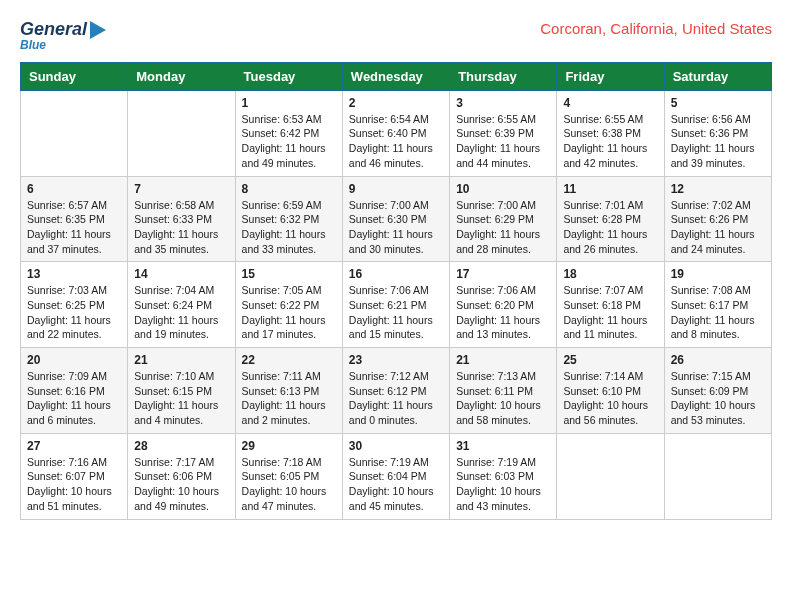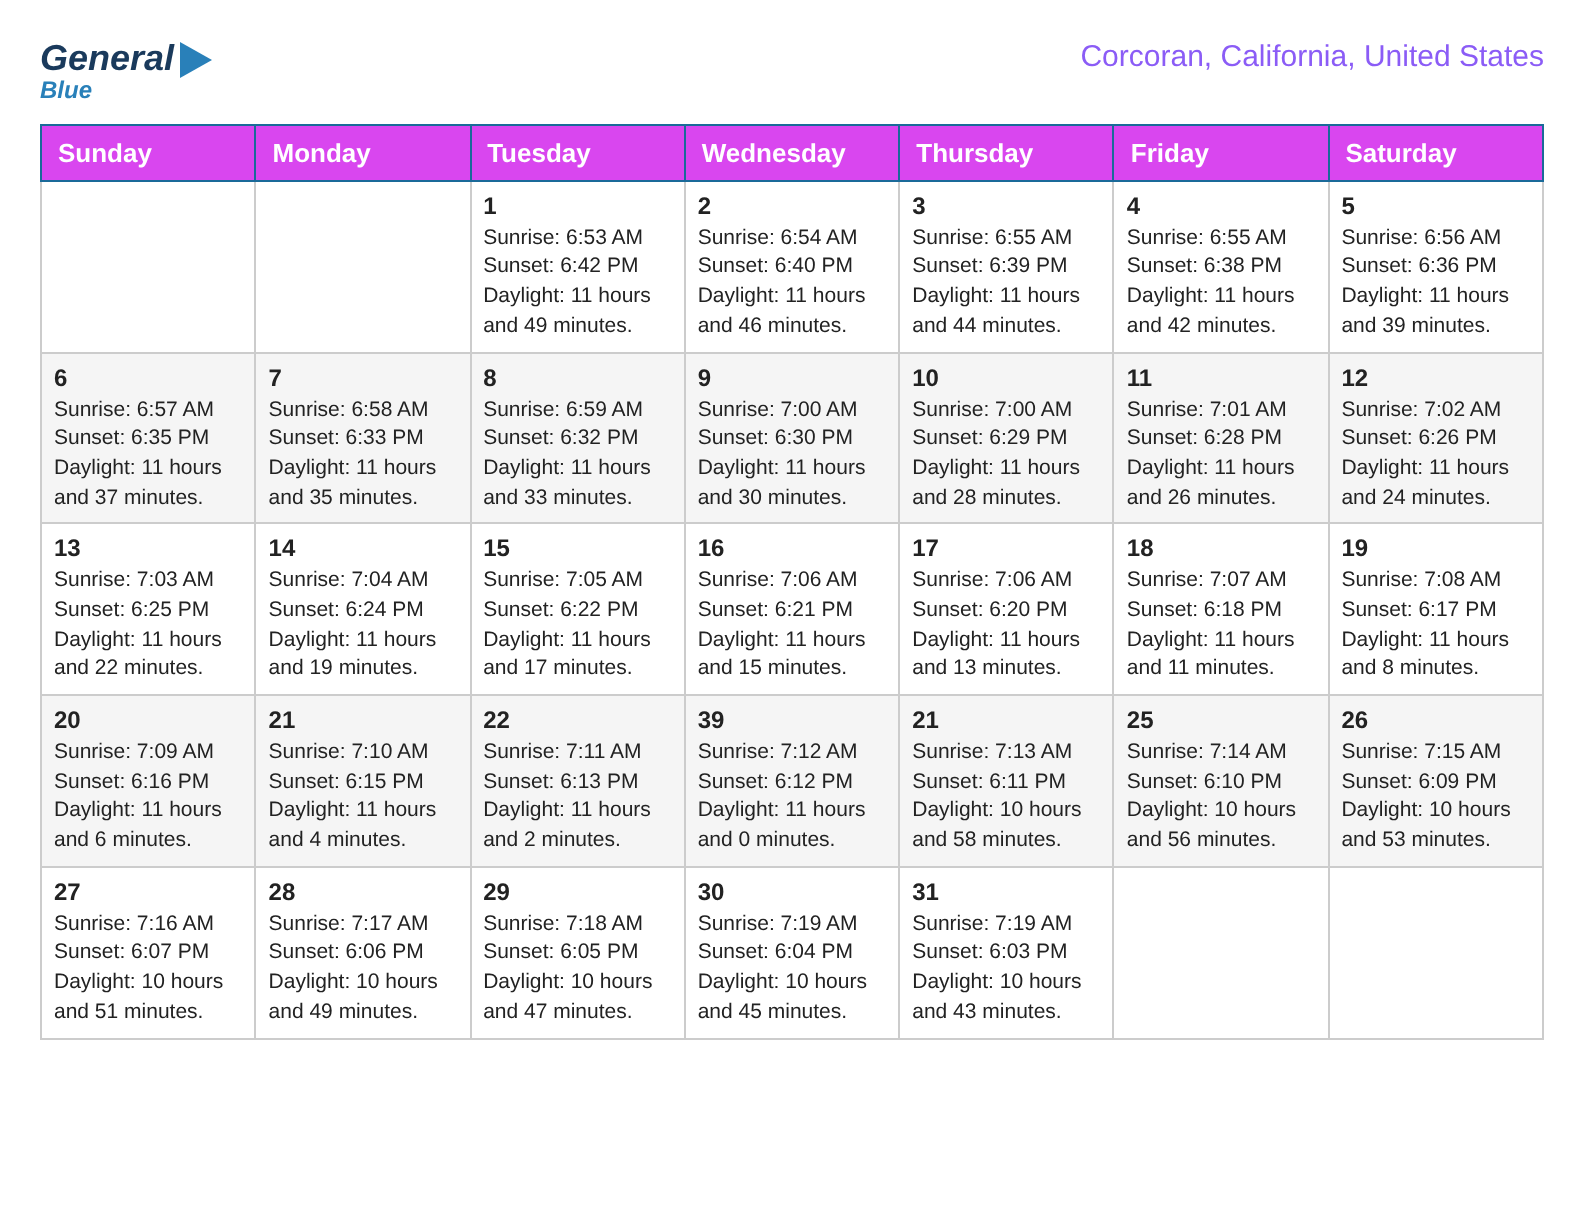--- a/index.html
+++ b/index.html
@@ -24,29 +24,29 @@
     .title-block {
       text-align: right;
     }
     .month-title {
       font-size: 36px;
       font-weight: bold;
       color: #1a1a1a;
     }
     .location {
       font-size: 15px;
-      color: #8b5cf6;
+      color: #ef4444;
     }
     .calendar {
       width: 100%;
       border-collapse: collapse;
       border: 1px solid #ccc;
     }
     .calendar th {
-      background: #d946ef;
+      background: #15803d;
       color: #fff;
       font-size: 13px;
       font-weight: bold;
       padding: 6px 8px;
       border: 1px solid #1a6a99;
       text-align: left;
     }
     .calendar td {
       width: 14.28%;
       vertical-align: top;
@@ -245,21 +245,21 @@
 Sunset: 6:15 PM
 Daylight: 11 hours and 4 minutes.</div>
         </td>
         <td>
           <span class="day-num">22</span>
           <div class="day-info">Sunrise: 7:11 AM
 Sunset: 6:13 PM
 Daylight: 11 hours and 2 minutes.</div>
         </td>
         <td>
-          <span class="day-num">39</span>
+          <span class="day-num">23</span>
           <div class="day-info">Sunrise: 7:12 AM
 Sunset: 6:12 PM
 Daylight: 11 hours and 0 minutes.</div>
         </td>
         <td>
           <span class="day-num">21</span>
           <div class="day-info">Sunrise: 7:13 AM
 Sunset: 6:11 PM
 Daylight: 10 hours and 58 minutes.</div>
         </td>

